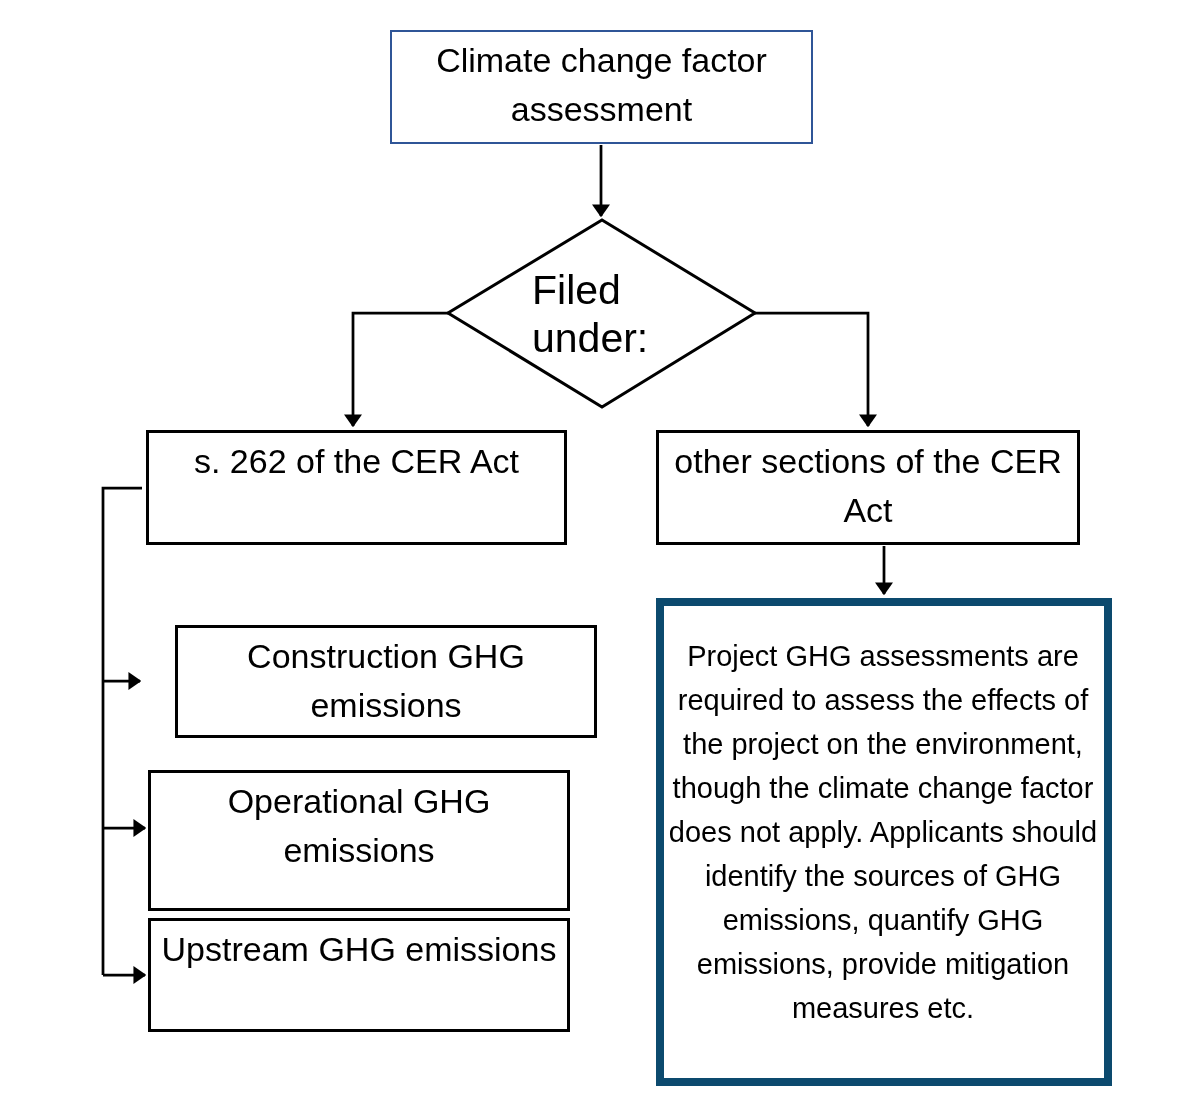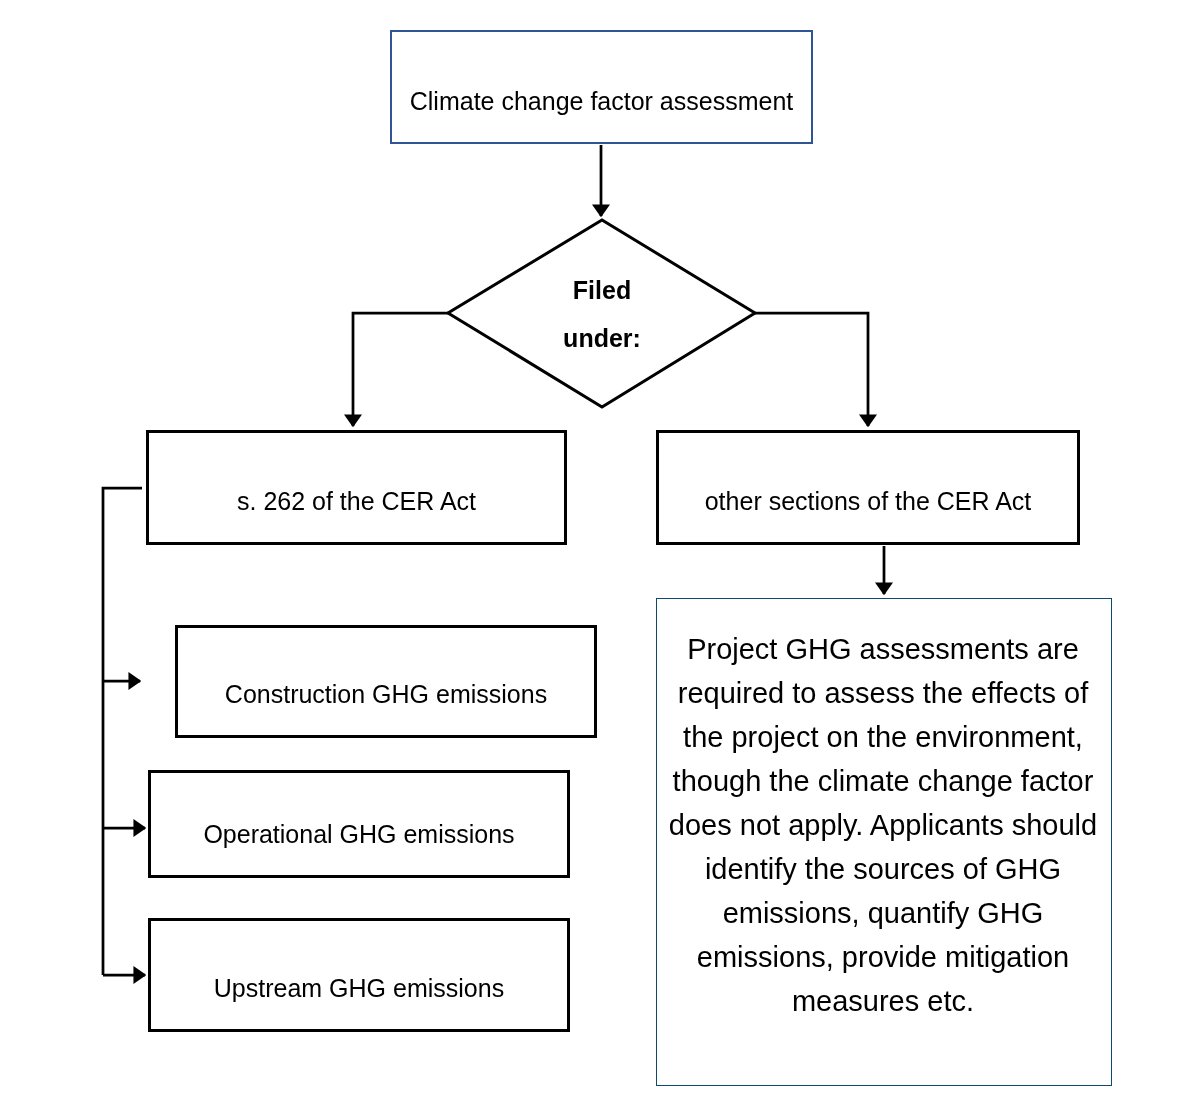--- a/index.html
+++ b/index.html
@@ -10,39 +10,37 @@
     font-family:"Liberation Sans",sans-serif;
     color:#000;
     overflow:hidden;
   }
   svg.connectors{position:absolute;left:0;top:0;width:1200px;height:1118px;}
   .node{
     position:absolute;
     box-sizing:border-box;
     background:#ffffff;
     border:3px solid #000;
-    display:flex;align-items:flex-end;justify-content:center;
+    display:flex;align-items:flex-start;justify-content:center;
     text-align:center;
-    font-size:25px;line-height:49px;
-    padding:16px 8px;
+    font-size:34px;line-height:49px;
+    padding:4px 8px;
   }
   .node.blue{border:2.5px solid #2F5597;}
   .diamond-label{
     position:absolute;
     left:532px;top:266px;width:140px;
-    text-align:center;
-    font-size:25px;line-height:48px;
+    font-size:41px;line-height:48px;
     background:transparent;
-    font-weight:bold;
   }
   .note{
     position:absolute;
     box-sizing:border-box;
     background:#ffffff;
-    border:1px solid #0c4a6e;
+    border:8px solid #0c4a6e;
     left:656px;top:598px;width:456px;height:488px;
     padding:28px 6px 0 4px;
     text-align:center;
     font-size:29px;line-height:44px;
   }
 </style>
 </head>
 <body>
 
 <div class="canvas">
@@ -84,21 +82,21 @@
   </div>
 
   <div class="node" style="left:656px;top:430px;width:424px;height:115px;">
     <span>other sections of the CER Act</span>
   </div>
 
   <div class="node" style="left:143px;top:625px;width:422px;height:113px;margin-left:32px;">
     <span>Construction GHG emissions</span>
   </div>
 
-  <div class="node" style="left:148px;top:770px;width:422px;height:108px;">
+  <div class="node" style="left:148px;top:770px;width:422px;height:141px;">
     <span>Operational GHG emissions</span>
   </div>
 
   <div class="node" style="left:148px;top:918px;width:422px;height:114px;">
     <span>Upstream GHG emissions</span>
   </div>
 
   <div class="note">
     <span>Project GHG assessments are required to assess the effects of the project on the environment, though the climate change factor does not apply. Applicants should identify the sources of GHG emissions, quantify GHG emissions, provide mitigation measures etc.</span>
   </div>

